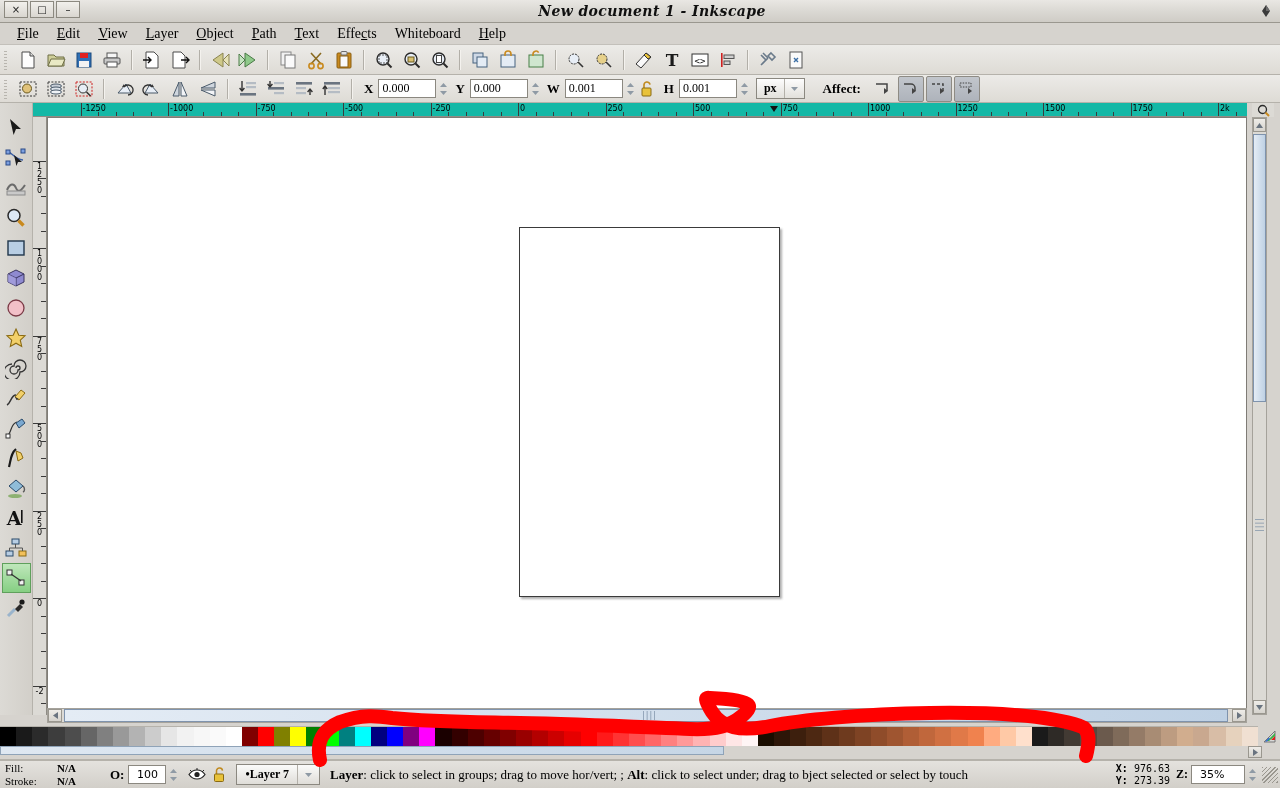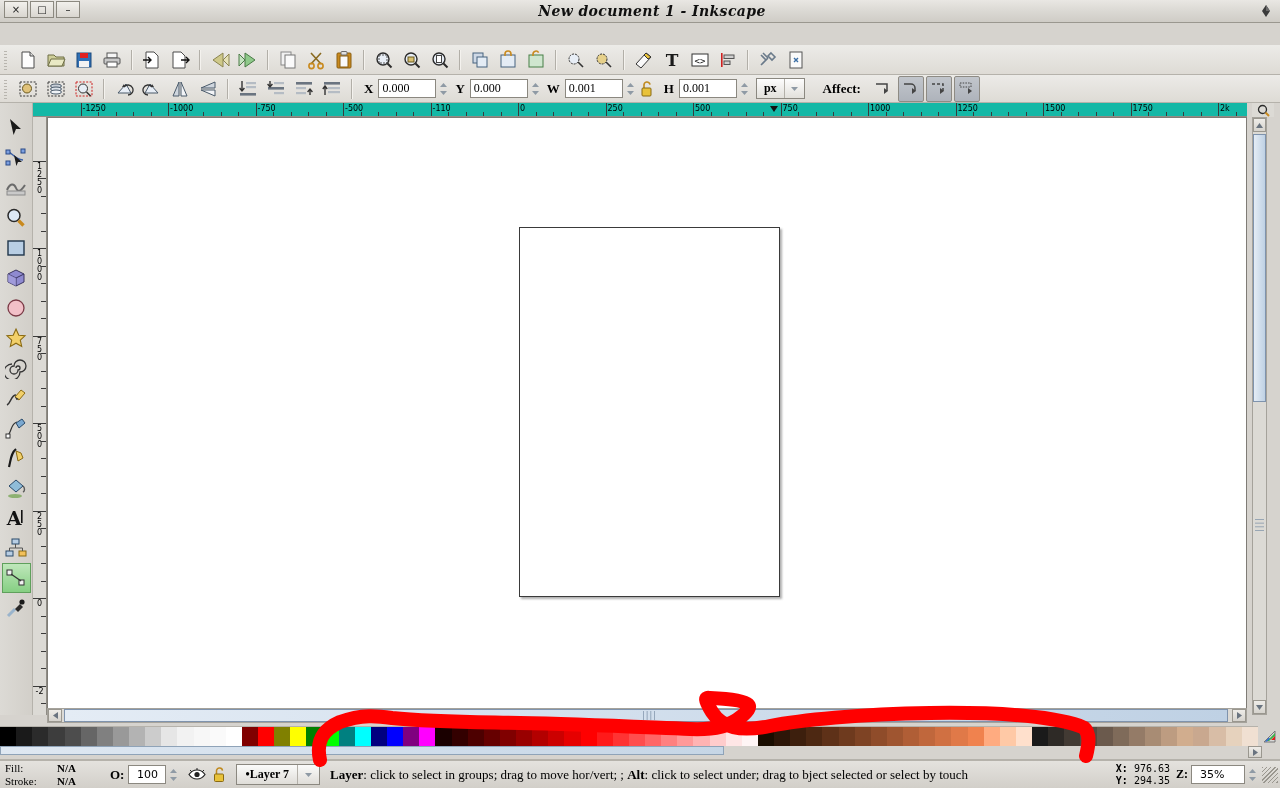--- a/index.html
+++ b/index.html
@@ -266,20 +266,32 @@
     </div>
     <div class="tb-title">New document 1 - Inkscape</div>
     <div class="tb-right">
       <svg width="16" height="16" viewBox="0 0 16 16">
         <polygon points="8,2 12,8 8,14 4,8" fill="#3b3b3b"></polygon>
         <polygon points="8,2 12,8 8,8" fill="#6b6b6b"></polygon>
       </svg>
     </div>
   </div>
 
+  <div class="menubar">
+    <div class="menu-item"><u>F</u>ile</div>
+    <div class="menu-item"><u>E</u>dit</div>
+    <div class="menu-item"><u>V</u>iew</div>
+    <div class="menu-item"><u>L</u>ayer</div>
+    <div class="menu-item"><u>O</u>bject</div>
+    <div class="menu-item"><u>P</u>ath</div>
+    <div class="menu-item"><u>T</u>ext</div>
+    <div class="menu-item">Effe<u>c</u>ts</div>
+    <div class="menu-item">Whiteboard</div>
+    <div class="menu-item"><u>H</u>elp</div>
+  </div>
 
   <div class="toolbar" id="commandbar">
     <div class="grip"></div>
 
     <div class="tbtn">
       <svg width="20" height="20" viewBox="0 0 20 20">
         <path d="M4 2h8l4 4v12H4z" fill="#fdfdfd" stroke="#4a4a4a" stroke-width="1"></path>
         <path d="M12 2v4h4" fill="#dcdcdc" stroke="#4a4a4a" stroke-width="1"></path>
       </svg>
     </div>
@@ -782,21 +794,21 @@
       <div class="rtick" style="left: 257.5px; top: 9px; width: 1px; height: 5px;"></div>
       <div class="rtick" style="left: 275px; top: 9px; width: 1px; height: 5px;"></div>
       <div class="rtick" style="left: 292.5px; top: 9px; width: 1px; height: 5px;"></div>
       <div class="rtick" style="left: 310px; top: 0px; width: 1px; height: 13px;"></div>
       <div class="rlabel" style="left: 312px; top: 2px;">-500</div>
       <div class="rtick" style="left: 327.5px; top: 9px; width: 1px; height: 5px;"></div>
       <div class="rtick" style="left: 345px; top: 9px; width: 1px; height: 5px;"></div>
       <div class="rtick" style="left: 362.5px; top: 9px; width: 1px; height: 5px;"></div>
       <div class="rtick" style="left: 380px; top: 9px; width: 1px; height: 5px;"></div>
       <div class="rtick" style="left: 397.5px; top: 0px; width: 1px; height: 13px;"></div>
-      <div class="rlabel" style="left: 399.5px; top: 2px;">-110</div>
+      <div class="rlabel" style="left: 399.5px; top: 2px;">-250</div>
       <div class="rtick" style="left: 415px; top: 9px; width: 1px; height: 5px;"></div>
       <div class="rtick" style="left: 432.5px; top: 9px; width: 1px; height: 5px;"></div>
       <div class="rtick" style="left: 450px; top: 9px; width: 1px; height: 5px;"></div>
       <div class="rtick" style="left: 467.5px; top: 9px; width: 1px; height: 5px;"></div>
       <div class="rtick" style="left: 485px; top: 0px; width: 1px; height: 13px;"></div>
       <div class="rlabel" style="left: 487px; top: 2px;">0</div>
       <div class="rtick" style="left: 502.5px; top: 9px; width: 1px; height: 5px;"></div>
       <div class="rtick" style="left: 520px; top: 9px; width: 1px; height: 5px;"></div>
       <div class="rtick" style="left: 537.5px; top: 9px; width: 1px; height: 5px;"></div>
       <div class="rtick" style="left: 555px; top: 9px; width: 1px; height: 5px;"></div>
@@ -1081,21 +1093,21 @@
           </svg>
       </span>
     </div>
 
     <div class="statusmsg" id="statusmsg"><b>Layer</b><span>: click to select in groups; drag to move hor/vert; ; </span><b>Alt</b><span>: click to select under; drag to bject selected or select by touch</span></div>
 
     <div class="coords">
       <div><span class="ck">X:</span>
         <span>976.63</span></div>
       <div><span class="ck">Y:</span>
-        <span>294.35</span></div>
+        <span>273.39</span></div>
     </div>
 
     <div class="zwrap">
       <span class="zlabel">Z:</span>
       <input class="zinput" type="text" value="35%" style="">
       <div class="spinarrows" style="margin-left:2px">
         <div class="sa">
           <svg width="9" height="6" viewBox="0 0 9 6">
               <path d="M4.5 1L8 5H1z" fill="#8f9aa5"></path>
             </svg>

